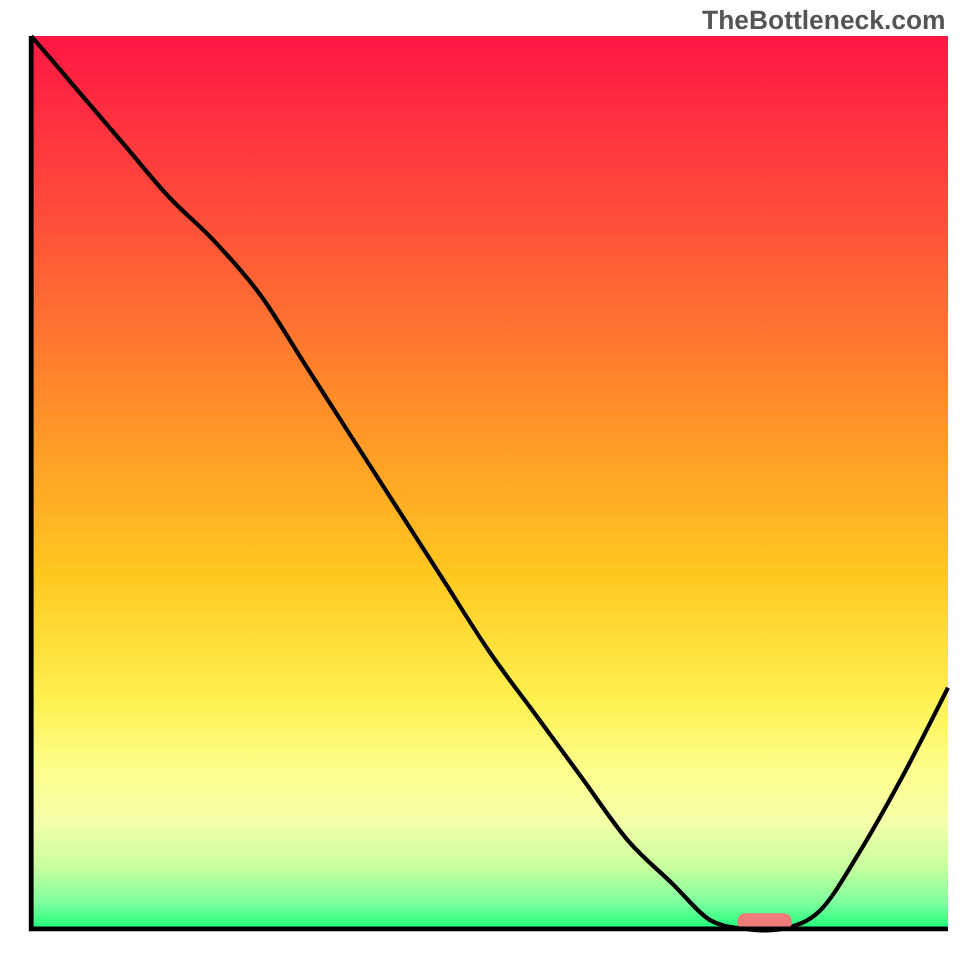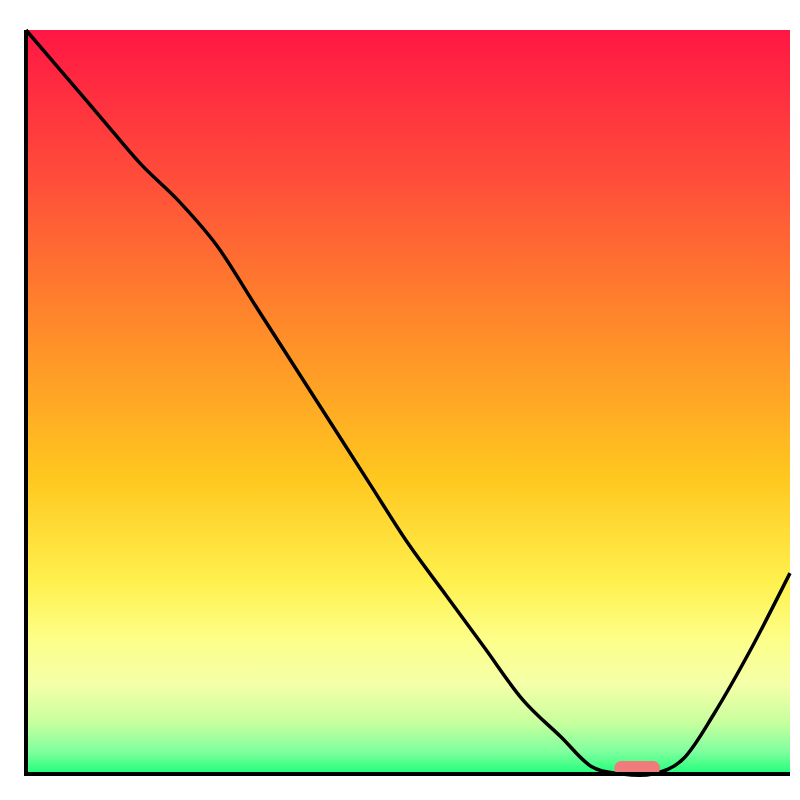--- a/index.html
+++ b/index.html
@@ -24,20 +24,21 @@
     color: #555;
   }
   svg {
     display: block;
   }
 </style>
 </head>
 <body>
 <div class="container">
 
+<div class="watermark">TheBottleneck.com</div>
 
 <svg id="chart-svg" width="800" height="800" viewBox="0 0 800 800">
   <defs>
     <linearGradient id="bg-grad" x1="0" y1="0" x2="0" y2="1">
           <stop offset="0%" stop-color="#ff1744"></stop>
           <stop offset="20%" stop-color="#ff4d3a"></stop>
           <stop offset="40%" stop-color="#ff8a2a"></stop>
           <stop offset="60%" stop-color="#ffc71f"></stop>
           <stop offset="74%" stop-color="#fff04d"></stop>
           <stop offset="82%" stop-color="#fdff8a"></stop>

